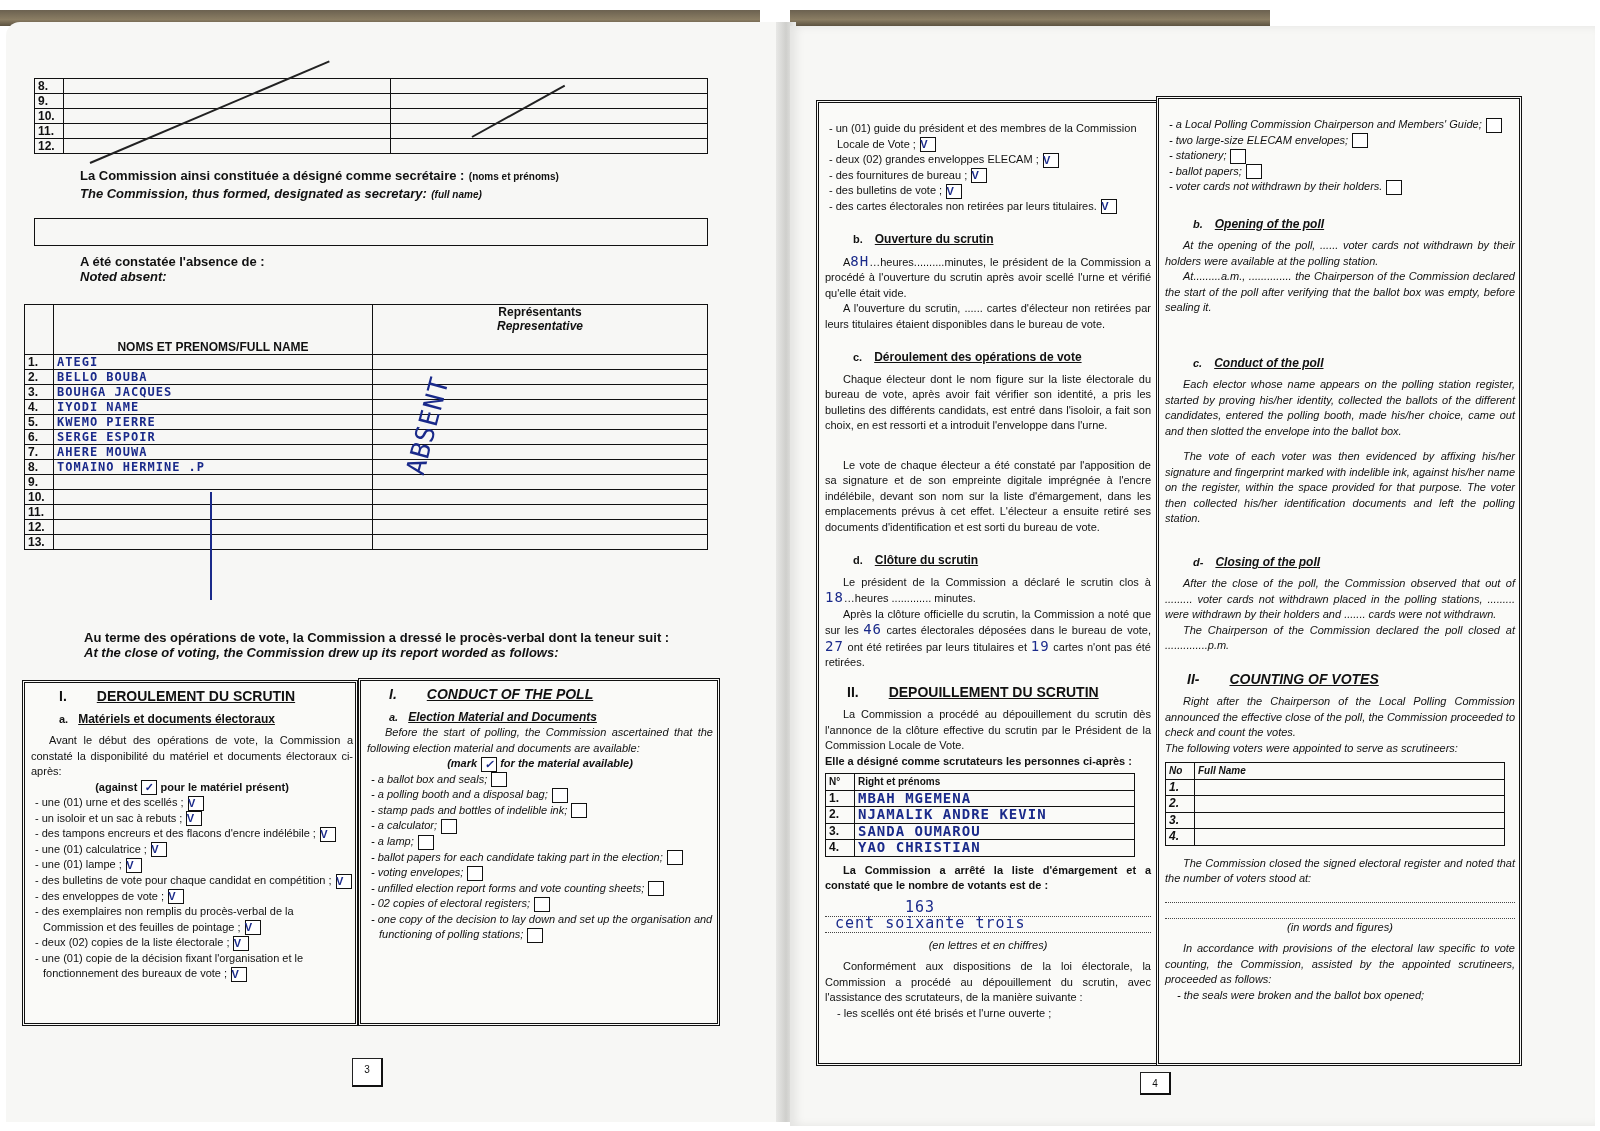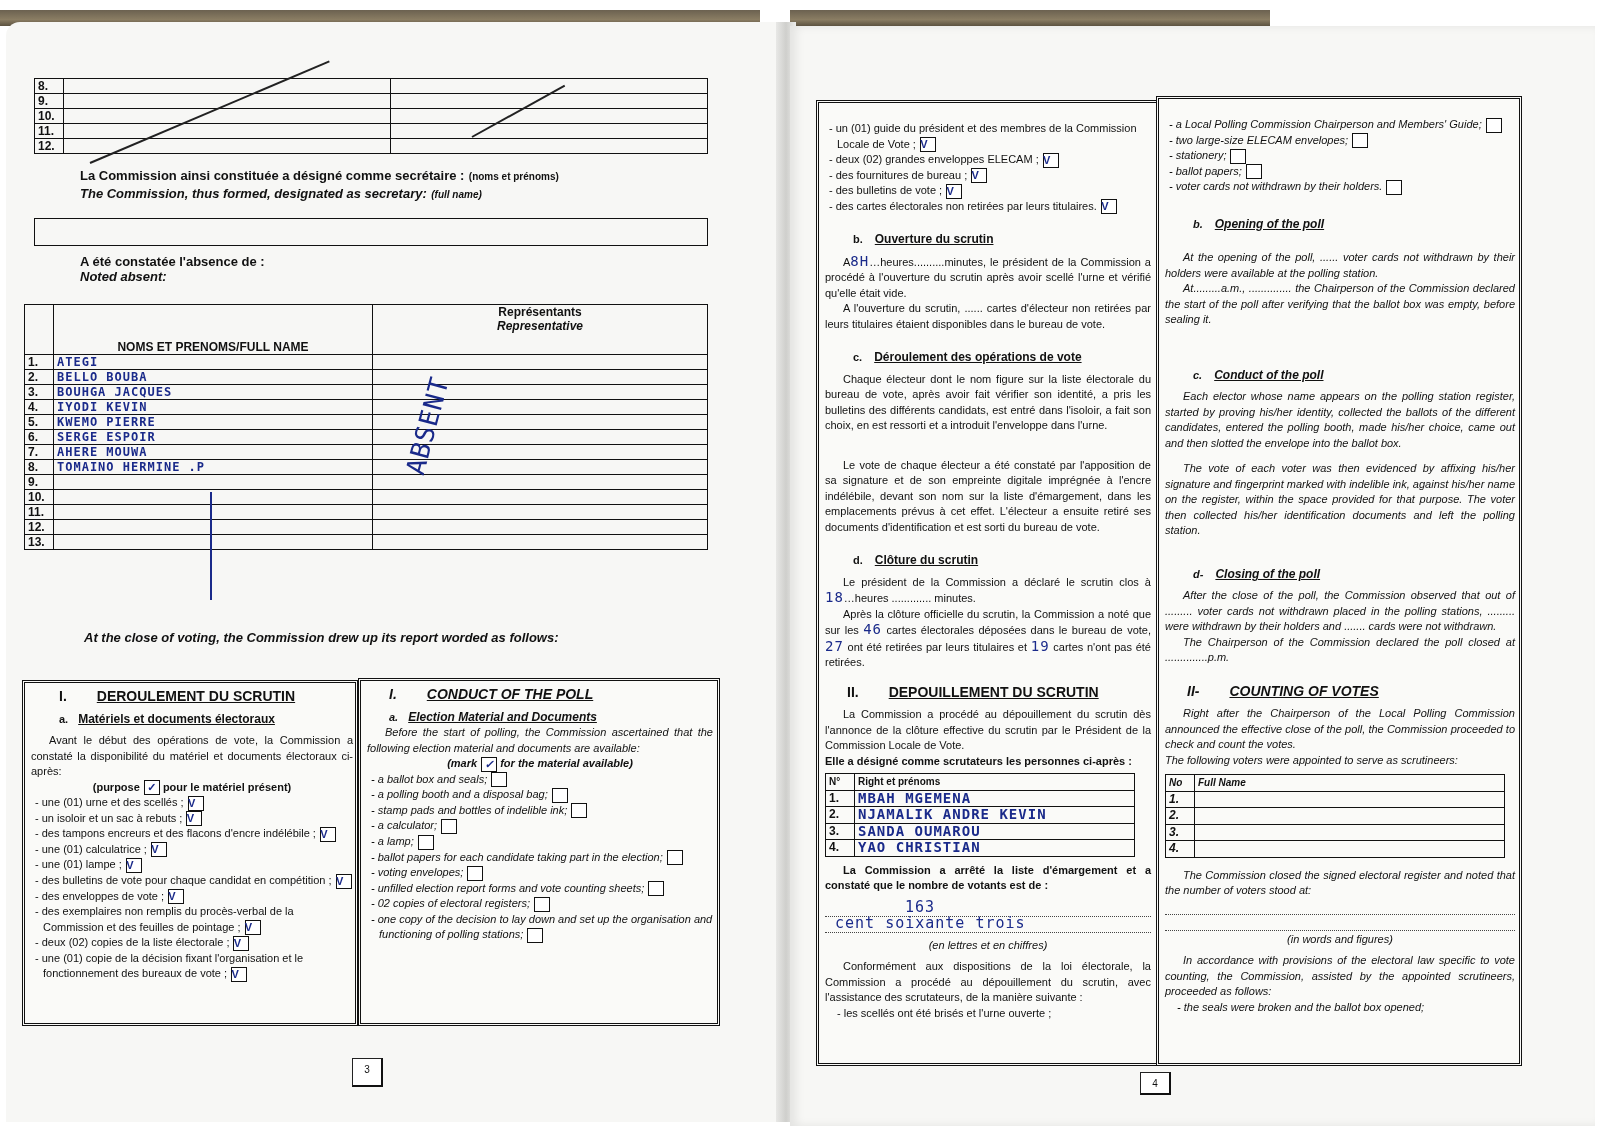--- a/index.html
+++ b/index.html
@@ -105,21 +105,21 @@
         <td class="hw">BELLO BOUBA</td>
         <td></td>
       </tr>
   <tr>
         <td class="num">3.</td>
         <td class="hw">BOUHGA JACQUES</td>
         <td></td>
       </tr>
   <tr>
         <td class="num">4.</td>
-        <td class="hw">IYODI KEVIN</td>
+        <td class="hw">IYODI NAME</td>
         <td></td>
       </tr>
   <tr>
         <td class="num">5.</td>
         <td class="hw">KWEMO PIERRE</td>
         <td></td>
       </tr>
   <tr>
         <td class="num">6.</td>
         <td class="hw">SERGE ESPOIR</td>
@@ -159,29 +159,30 @@
         <td class="num">13.</td>
         <td class="hw"></td>
         <td></td>
       </tr>
 </tbody>
   </table>
 <div class="abs" style="left:210px;top:492px;width:2px;height:108px;background:#1a2a8a;"></div>
 <div class="abs hw" style="left:400px;top:470px;font-size:26px;transform:rotate(-75deg);transform-origin:left top;">ABSENT</div>
 
 <div class="abs" style="left:84px;top:630px;">
+  <div class="lbl">Au terme des opérations de vote, la Commission a dressé le procès-verbal dont la teneur suit :</div>
   <div class="lbl-it">At the close of voting, the Commission drew up its report worded as follows:</div>
 </div>
 
 <div class="box" style="left:22px;top:680px;width:336px;height:346px;">
   <div class="col" style="left:6px;top:6px;width:322px;">
     <p style="margin-bottom:6px;"><span class="h1" style="text-decoration:none;margin:0 30px 0 28px;">I.</span><span class="h1">DEROULEMENT DU SCRUTIN</span></p>
     <p style="margin-bottom:6px;"><span style="font-weight:bold;margin:0 10px 0 28px;">a.</span><span class="h2">Matériels et documents électoraux</span></p>
     <p class="justify">Avant le début des opérations de vote, la Commission a constaté la disponibilité du matériel et documents électoraux ci-après:</p>
-    <p class="center" style="font-weight:bold;"><span>(purpose</span><span class="cb">✓</span> <span>pour le matériel présent)</span></p>
+    <p class="center" style="font-weight:bold;"><span>(against</span><span class="cb">✓</span> <span>pour le matériel présent)</span></p>
     <p class="item"><span>- une (01) urne et des scellés ;</span><span class="cb">V</span></p>
     <p class="item"><span>- un isoloir et un sac à rebuts ;</span><span class="cb">V</span></p>
     <p class="item"><span>- des tampons encreurs et des flacons d'encre indélébile ;</span><span class="cb">V</span></p>
     <p class="item"><span>- une (01) calculatrice ;</span><span class="cb">V</span></p>
     <p class="item"><span>- une (01) lampe ;</span><span class="cb">V</span></p>
     <p class="item"><span>- des bulletins de vote pour chaque candidat en compétition ;</span><span class="cb">V</span></p>
     <p class="item"><span>- des enveloppes de vote ;</span><span class="cb">V</span></p>
     <p class="item"><span>- des exemplaires non remplis du procès-verbal de la Commission et des feuilles de pointage ;</span><span class="cb">V</span></p>
     <p class="item"><span>- deux (02) copies de la liste électorale ;</span><span class="cb">V</span></p>
     <p class="item"><span>- une (01) copie de la décision fixant l'organisation et le fonctionnement des bureaux de vote ;</span><span class="cb">V</span></p>
@@ -270,21 +271,21 @@
 </div>
 
 <div class="box" style="left:1156px;top:96px;width:366px;height:970px;">
   <div class="col it" style="left:6px;top:18px;width:350px;">
     <p class="item"><span>- a Local Polling Commission Chairperson and Members' Guide;</span><span class="cb"></span></p>
     <p class="item"><span>- two large-size ELECAM envelopes;</span><span class="cb"></span></p>
     <p class="item"><span>- stationery;</span><span class="cb"></span></p>
     <p class="item"><span>- ballot papers;</span><span class="cb"></span></p>
     <p class="item"><span>- voter cards not withdrawn by their holders.</span><span class="cb"></span></p>
 
-    <p style="margin:22px 0 18px 28px;"><span style="font-weight:bold;margin-right:12px;">b.</span><span class="h2">Opening of the poll</span></p>
+    <p style="margin:22px 0 6px 28px;"><span style="font-weight:bold;margin-right:12px;">b.</span><span class="h2">Opening of the poll</span></p>
     <p class="justify">At the opening of the poll, ...... voter cards not withdrawn by their holders were available at the polling station.</p>
     <p class="justify">At.........a.m., .............. the Chairperson of the Commission declared the start of the poll after verifying that the ballot box was empty, before sealing it.</p>
 
     <p style="margin:40px 0 6px 28px;"><span style="font-weight:bold;margin-right:12px;">c.</span><span class="h2">Conduct of the poll</span></p>
     <p class="justify">Each elector whose name appears on the polling station register, started by proving his/her identity, collected the ballots of the different candidates, entered the polling booth, made his/her choice, came out and then slotted the envelope into the ballot box.</p>
     <p class="justify" style="margin-top:10px;">The vote of each voter was then evidenced by affixing his/her signature and fingerprint marked with indelible ink, against his/her name on the register, within the space provided for that purpose. The voter then collected his/her identification documents and left the polling station.</p>
 
     <p style="margin:28px 0 6px 28px;"><span style="font-weight:bold;margin-right:12px;">d-</span><span class="h2">Closing of the poll</span></p>
     <p class="justify">After the close of the poll, the Commission observed that out of ......... voter cards not withdrawn placed in the polling stations, ......... were withdrawn by their holders and ....... cards were not withdrawn.</p>
     <p class="justify">The Chairperson of the Commission declared the poll closed at ..............p.m.</p>

